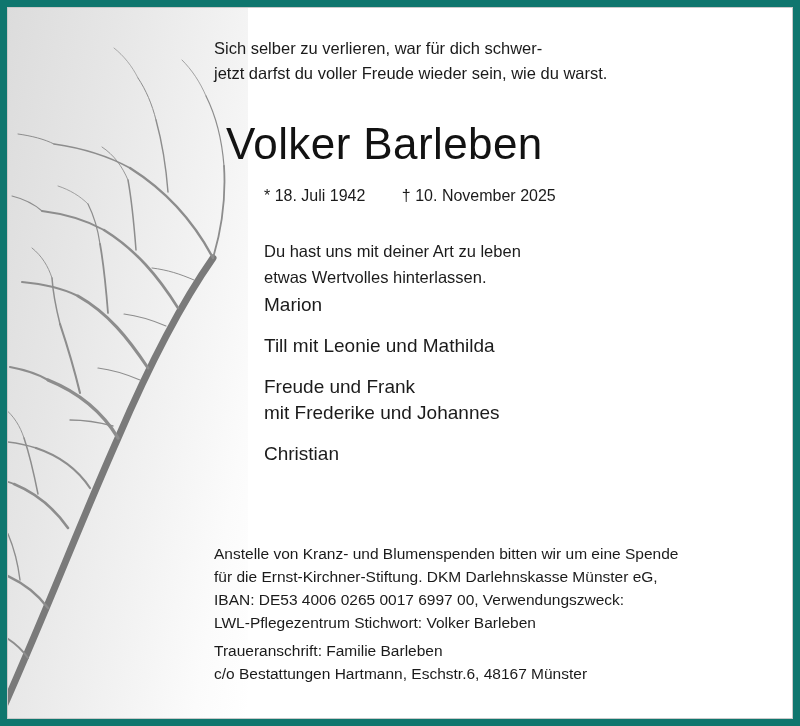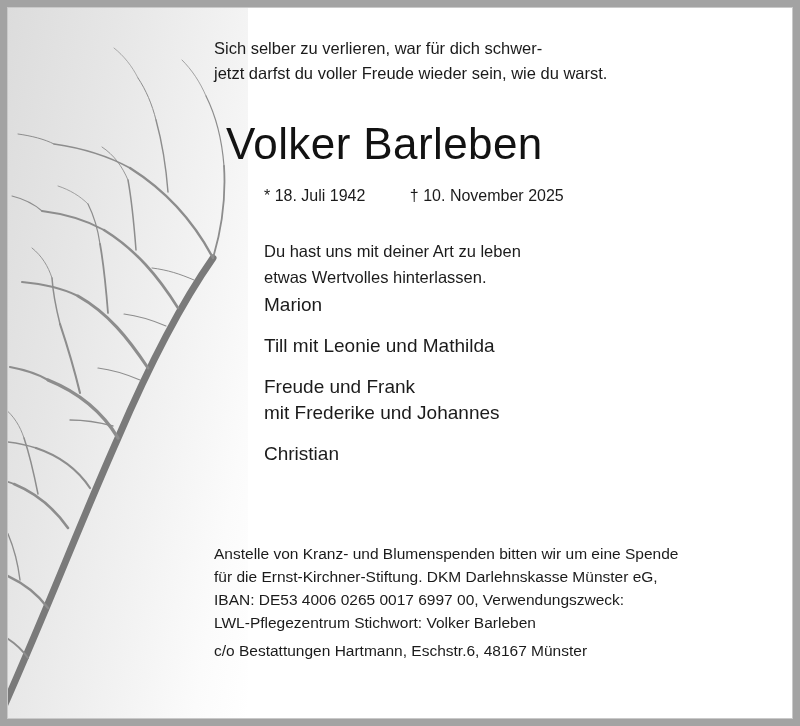--- a/index.html
+++ b/index.html
@@ -7,21 +7,21 @@
     padding: 0;
     background: #ffffff;
   }
   body {
     font-family: "Liberation Sans", sans-serif;
   }
   .page {
     position: relative;
     width: 800px;
     height: 726px;
-    background: #a3a3a3;
+    background: #0f766e;
     overflow: hidden;
   }
   
   .card-frame {
     position: absolute;
     left: 7px;
     top: 7px;
     width: 786px;
     height: 712px;
     border: 1px solid #c9c9c9;
@@ -79,21 +79,21 @@
     left: 50px;
     top: 187px;
     font-size: 16px;
     color: #1b1b1b;
   }
   .dates .birth {
     display: inline-block;
   }
   .dates .death {
     display: inline-block;
-    margin-left: 40px;
+    margin-left: 32px;
   }
   .tribute {
     position: absolute;
     left: 50px;
     top: 238px;
     font-size: 16.5px;
     line-height: 26px;
     color: #1b1b1b;
   }
   .family {
@@ -212,17 +212,18 @@
 
 
     <div class="block donation">
       <div>Anstelle von Kranz- und Blumenspenden bitten wir um eine Spende</div>
       <div>für die Ernst-Kirchner-Stiftung. DKM Darlehnskasse Münster eG,</div>
       <div>IBAN: DE53 4006 0265 0017 6997 00, Verwendungszweck:</div>
       <div>LWL-Pflegezentrum Stichwort: Volker Barleben</div>
     </div>
 
     <div class="block address">
+      <div>Traueranschrift: Familie Barleben</div>
       <div>c/o Bestattungen Hartmann, Eschstr.6, 48167 Münster</div>
     </div>
 
   </div>
 </div>
 
 </body></html>

